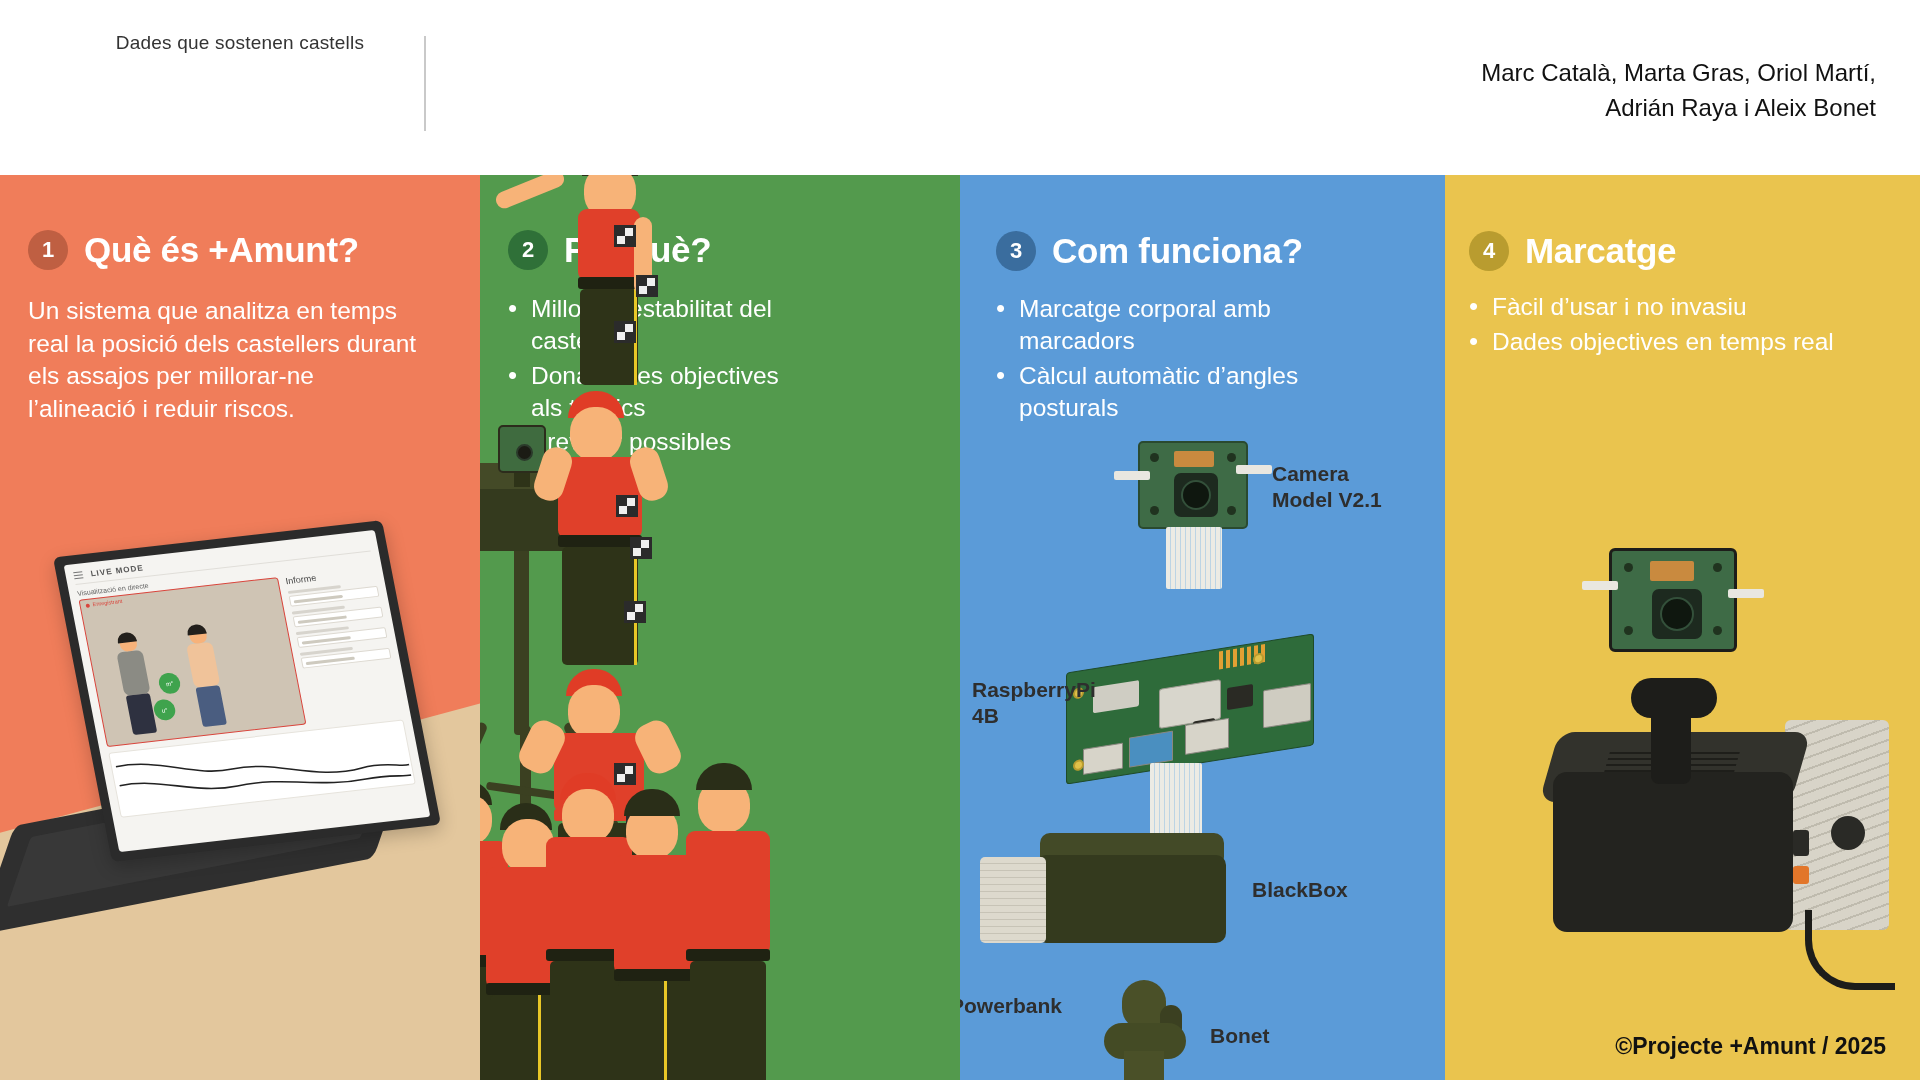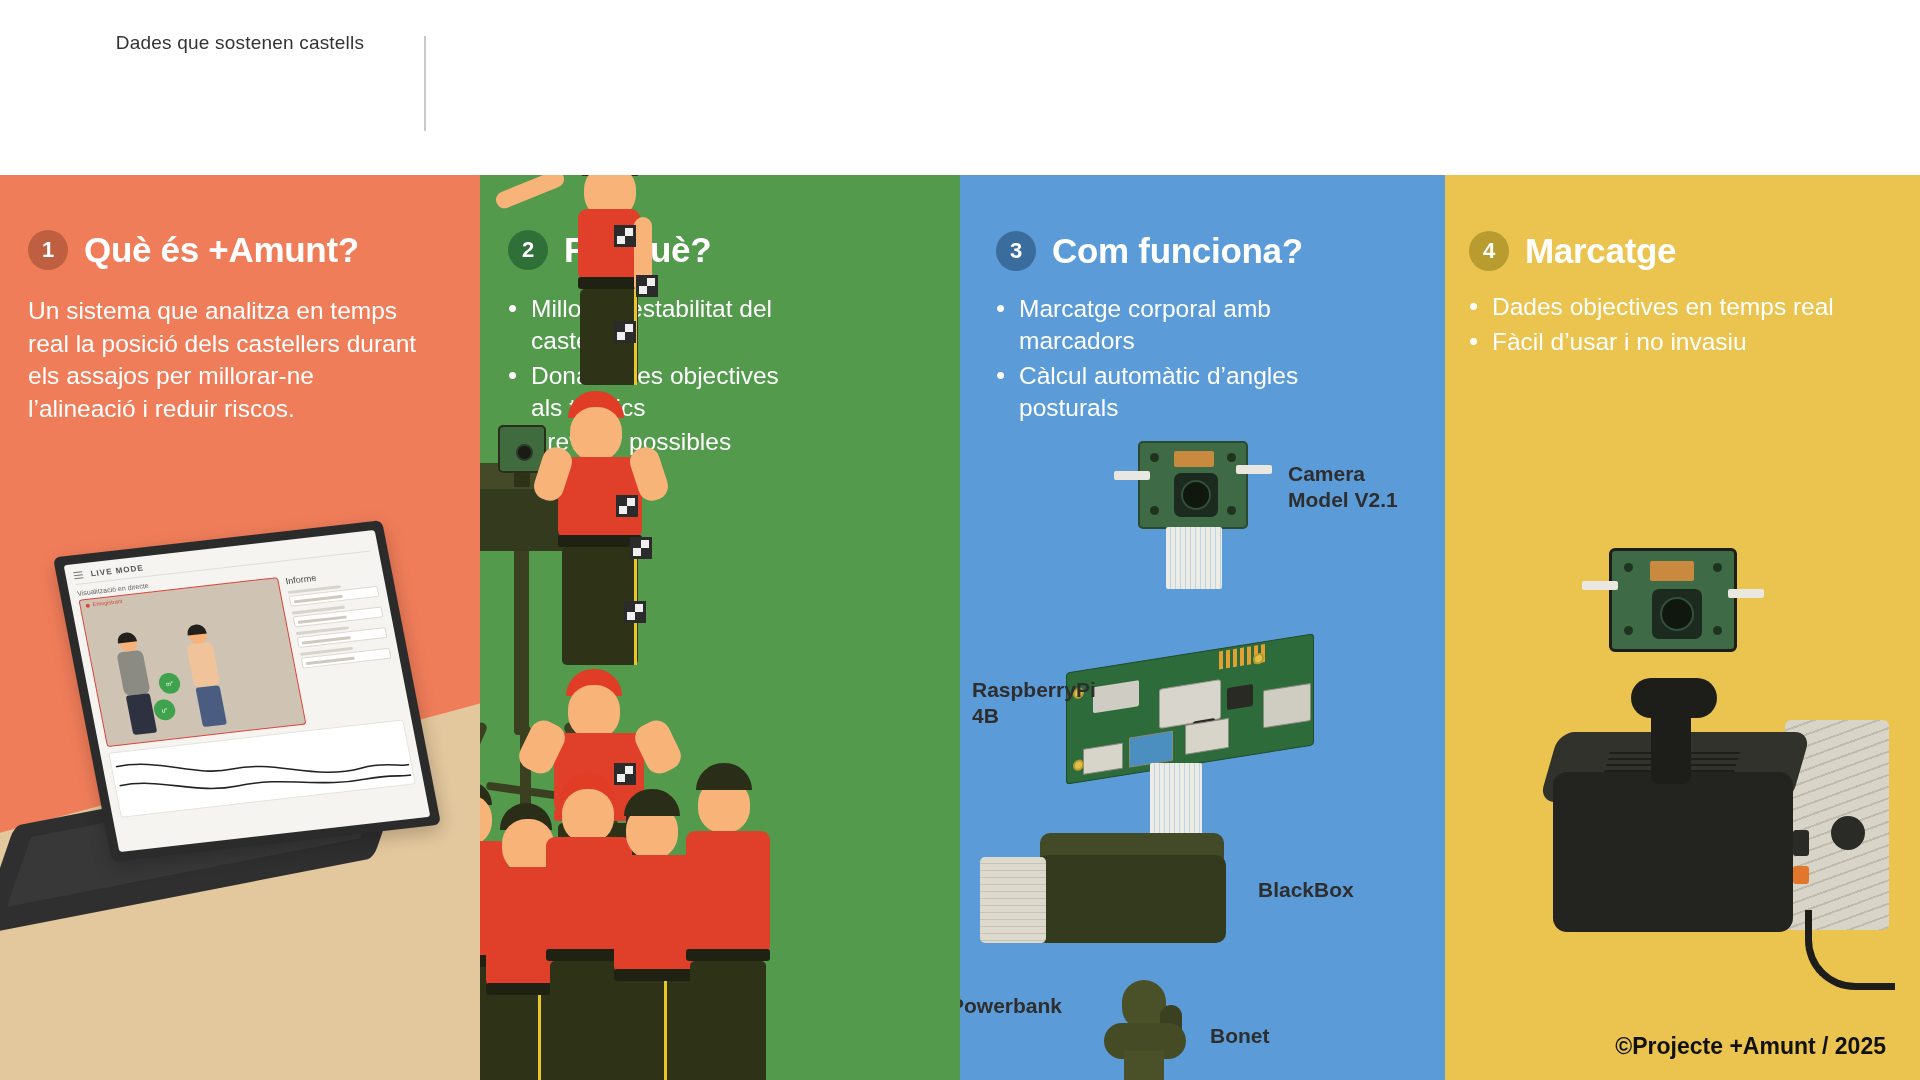--- a/index.html
+++ b/index.html
@@ -208,20 +208,24 @@
 </head>
 <body>
 
 <div id="poster">
 
   <div id="header">
     <div id="logo-block">
       <div id="logo-tagline">Dades que sostenen castells</div>
     </div>
     <div id="header-divider"></div>
+    <div id="header-authors">
+      <div>Marc Català, Marta Gras, Oriol Martí,</div>
+      <div>Adrián Raya i Aleix Bonet</div>
+    </div>
   </div>
 
   <div class="col" id="col1">
     <div class="sec-head" style="left:28px; top:55px;">
       <div class="badge" style="background:#bf5f42;">1</div>
       <div class="sec-title">Què és +Amunt?</div>
     </div>
     <div class="sec-body para" style="left:28px; top:120px; width:400px;">Un sistema que analitza en temps real la posició dels castellers durant els assajos per millorar-ne l’alineació i reduir riscos.</div>
 
     <div id="laptop-scene">
@@ -457,21 +461,21 @@
             <div class="cam-lens-i"></div>
           </div>
         <div class="cam-hole" style="left:10px; top:10px;"></div>
         <div class="cam-hole" style="right:10px; top:10px;"></div>
         <div class="cam-hole" style="left:10px; bottom:12px;"></div>
         <div class="cam-hole" style="right:10px; bottom:12px;"></div>
         <div class="cam-tab" style="left:-26px; top:28px;"></div>
         <div class="cam-tab" style="right:-26px; top:22px;"></div>
       </div>
       <div class="ribbon" style="left:206px; top:102px; width:56px; height:62px;"></div>
-      <div class="lbl3" style="left:328px; top:36px;">
+      <div class="lbl3" style="left:312px; top:36px;">
         <div>Camera</div>
         <div>Model V2.1</div>
       </div>
 
       <div class="pi-board">
         <div class="pi-gpio"></div>
         <div class="pi-soc"></div>
         <div class="pi-chip" style="left:26px; top:18px; width:46px; height:26px;"></div>
         <div class="pi-chip" style="left:160px; top:40px; width:26px; height:22px; background:#2a2a24;"></div>
         <div class="pi-chip" style="left:126px; top:68px; width:22px; height:16px; background:#2a2a24;"></div>
@@ -485,40 +489,40 @@
       </div>
       <div class="lbl3" style="left:12px; top:252px;">
         <div>RaspberryPi</div>
         <div>4B</div>
       </div>
       <div class="ribbon" style="left:190px; top:338px; width:52px; height:84px;"></div>
 
       <div class="bb-top"></div>
       <div class="bb-box"></div>
       <div class="pb-box"></div>
-      <div class="lbl3" style="left:298px; top:452px;">BlackBox</div>
+      <div class="lbl3" style="left:292px; top:452px;">BlackBox</div>
       <div class="lbl3" style="left:-10px; top:568px;">Powerbank</div>
 
       <div class="tri-head"></div>
       <div class="tri-knob"></div>
       <div class="tri-collar"></div>
       <div class="tri-post"></div>
       <div class="lbl3" style="left:250px; top:598px;">Bonet</div>
     </div>
   </div>
 
   <div class="col" id="col4">
     <div class="sec-head" style="left:24px; top:56px;">
       <div class="badge" style="background:#b99c2f;">4</div>
       <div class="sec-title">Marcatge</div>
     </div>
     <div class="sec-body" style="left:20px; top:116px; width:450px;">
       <ul class="bullets">
+        <li>Fàcil d’usar i no invasiu</li>
         <li>Dades objectives en temps real</li>
-        <li>Fàcil d’usar i no invasiu</li>
       </ul>
     </div>
 
     <div id="device">
       <div class="d-pb">
         <div class="d-pb-btn"></div>
       </div>
       <div class="d-top"></div>
       <div class="d-vent"></div>
       <div class="d-box"></div>

